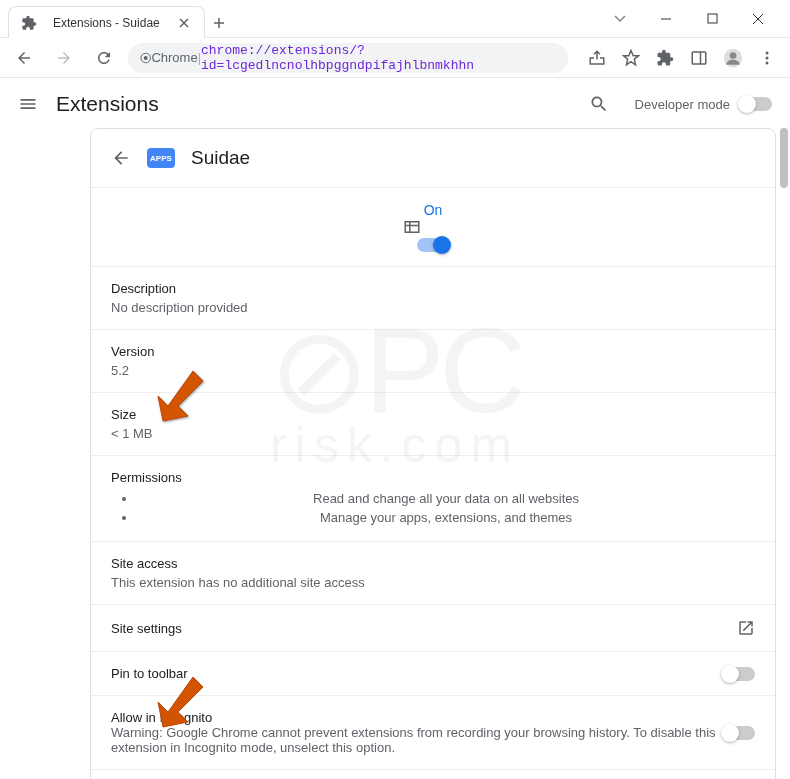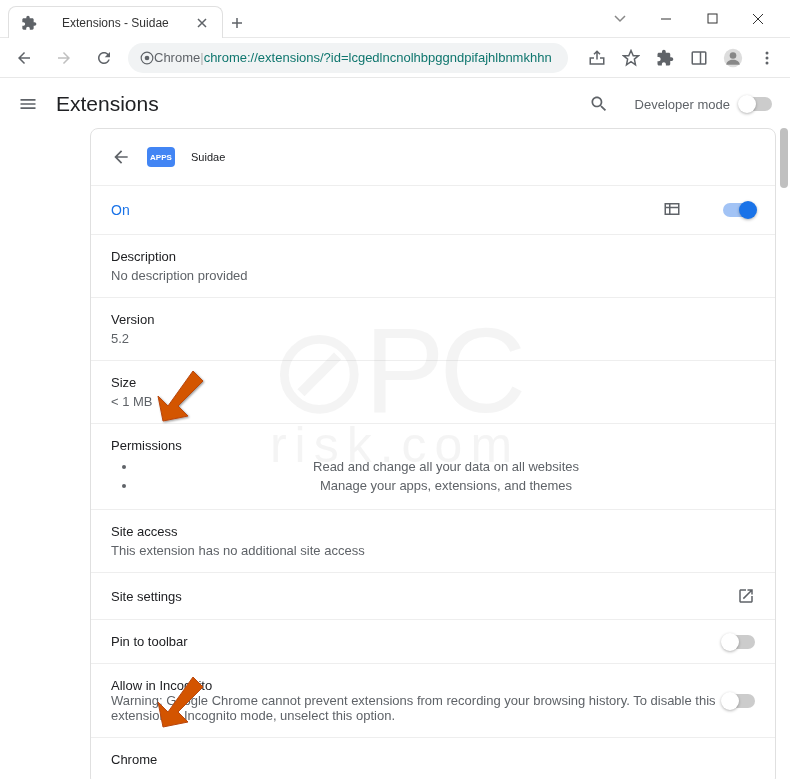--- a/index.html
+++ b/index.html
@@ -1,36 +1,36 @@
 <!DOCTYPE html>
 <html><head>
 <meta charset="utf-8">
 <style>
 * { margin: 0; padding: 0; box-sizing: border-box; font-family: 'Segoe UI', Arial, sans-serif; }
 body { width: 790px; height: 779px; background: #fff; position: relative; overflow: hidden; }
 
 
 .titlebar { height: 38px; background: #fff; display: flex; align-items: stretch; border-bottom: 1px solid #e8e8e8; }
-.tab { display: flex; align-items: center; gap: 25px; padding: 0 12px; background: #fff; border-radius: 8px 8px 0 0; max-width: 230px; margin-top: 6px; margin-left: 8px; border: 1px solid #e0e0e0; border-bottom: none; height: 32px; }
+.tab { display: flex; align-items: center; gap: 16px; padding: 0 12px; background: #fff; border-radius: 8px 8px 0 0; max-width: 230px; margin-top: 6px; margin-left: 8px; border: 1px solid #e0e0e0; border-bottom: none; height: 32px; }
 .tab-favicon { width: 16px; height: 16px; display: flex; align-items: center; justify-content: center; }
 .tab-title { font-size: 12px; color: #333; white-space: nowrap; overflow: hidden; }
 .tab-close { width: 16px; height: 16px; display: flex; align-items: center; justify-content: center; cursor: pointer; }
 .newtab { width: 28px; display: flex; align-items: center; justify-content: center; margin-top: 8px; cursor: pointer; }
 .titlebar-spacer { flex: 1; }
 .win-controls { display: flex; gap: 18px; align-items: center; padding-right: 18px; color: #555; }
 .win-btn { width: 28px; height: 28px; display: flex; align-items: center; justify-content: center; cursor: pointer; font-size: 14px; }
 
 
 .toolbar { height: 40px; display: flex; align-items: center; gap: 8px; padding: 0 8px; border-bottom: 1px solid #e8e8e8; }
 .nav-btn { width: 32px; height: 32px; display: flex; align-items: center; justify-content: center; color: #5f6368; cursor: pointer; border-radius: 50%; }
 .nav-btn.disabled { color: #c0c0c0; }
 .omnibox { flex: 1; height: 30px; background: #f1f3f4; border-radius: 15px; display: flex; align-items: center; padding: 0 12px; color: #5f6368; font-size: 13px; }
 .omnibox .chrome-label { color: #5f6368; }
 .omnibox .sep { color: #b0b0b0; }
-.omnibox .url-rest { color: #0f766e; }
+.omnibox .url-rest { color: #6d28d9; font-family: Liberation Mono, monospace; }
 .toolbar-icons { display: flex; gap: 4px; align-items: center; padding-left: 6px; }
 .tb-icon { width: 30px; height: 30px; display: flex; align-items: center; justify-content: center; color: #5f6368; cursor: pointer; }
 
 
 .ext-header { height: 52px; display: flex; align-items: center; padding: 0 18px; gap: 18px; }
 .hamburger { cursor: pointer; }
 .ext-title { font-size: 21px; font-weight: 500; color: #202124; }
 .ext-header-spacer { flex: 1; }
 .search-btn { width: 36px; height: 36px; display: flex; align-items: center; justify-content: center; cursor: pointer; color: #5f6368; }
 .dev-mode { display: flex; align-items: center; gap: 10px; font-size: 13px; color: #5f6368; }
@@ -38,23 +38,23 @@
 .dev-toggle::after { content: ''; position: absolute; width: 18px; height: 18px; background: #fff; border-radius: 50%; top: -2px; left: -2px; box-shadow: 0 1px 3px rgba(0,0,0,0.3); }
 
 
 .card-area { position: absolute; top: 128px; left: 90px; right: 14px; bottom: 0; overflow-y: auto; }
 .scrollbar-thumb { position: absolute; right: 2px; top: 128px; width: 8px; height: 60px; background: #c0c0c0; border-radius: 4px; }
 
 .card { background: #fff; border: 1px solid #e0e0e0; border-radius: 8px; margin-bottom: 20px; }
 .card-header { display: flex; align-items: center; gap: 16px; padding: 18px 20px; }
 .back-arrow { cursor: pointer; color: #5f6368; }
 .ext-icon { width: 28px; height: 20px; background: #4285f4; border-radius: 4px; display: flex; align-items: center; justify-content: center; color: #fff; font-size: 8px; font-weight: bold; }
-.ext-name { font-size: 11px; color: #202124; }
-
-.on-row { display: flex; align-items: center; padding: 14px 20px; border-top: 1px solid #eee; }
+.ext-name { font-size: 19px; color: #202124; }
+
+.on-row { display: flex; align-items: center; padding: 14px 20px; border-top: 1px solid #eee; flex-direction: column; }
 .on-label { color: #1a73e8; font-size: 14px; font-weight: 500; flex: 1; }
 .pin-placeholder { width: 20px; height: 20px; margin-right: 40px; color: #5f6368; }
 .toggle-on { width: 32px; height: 14px; background: #a2c3f5; border-radius: 7px; position: relative; cursor: pointer; }
 .toggle-on::after { content: ''; position: absolute; width: 18px; height: 18px; background: #1a73e8; border-radius: 50%; top: -2px; right: -2px; box-shadow: 0 1px 3px rgba(0,0,0,0.3); }
 .toggle-off { width: 32px; height: 14px; background: #ccc; border-radius: 7px; position: relative; cursor: pointer; }
 .toggle-off::after { content: ''; position: absolute; width: 18px; height: 18px; background: #fff; border-radius: 50%; top: -2px; left: -2px; box-shadow: 0 1px 3px rgba(0,0,0,0.3); }
 
 .section { padding: 14px 20px; border-top: 1px solid #eee; }
 .section-label { font-size: 13px; color: #202124; margin-bottom: 4px; }
 .section-value { font-size: 13px; color: #5f6368; }

